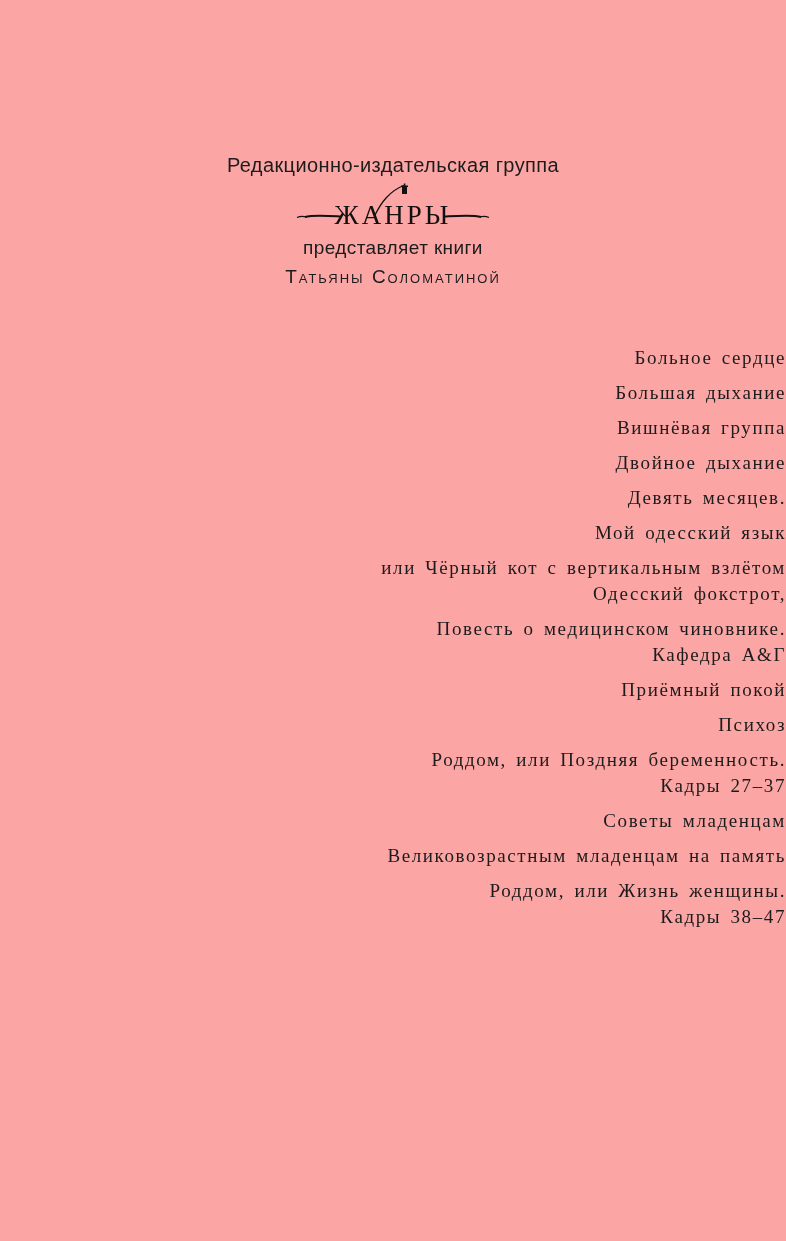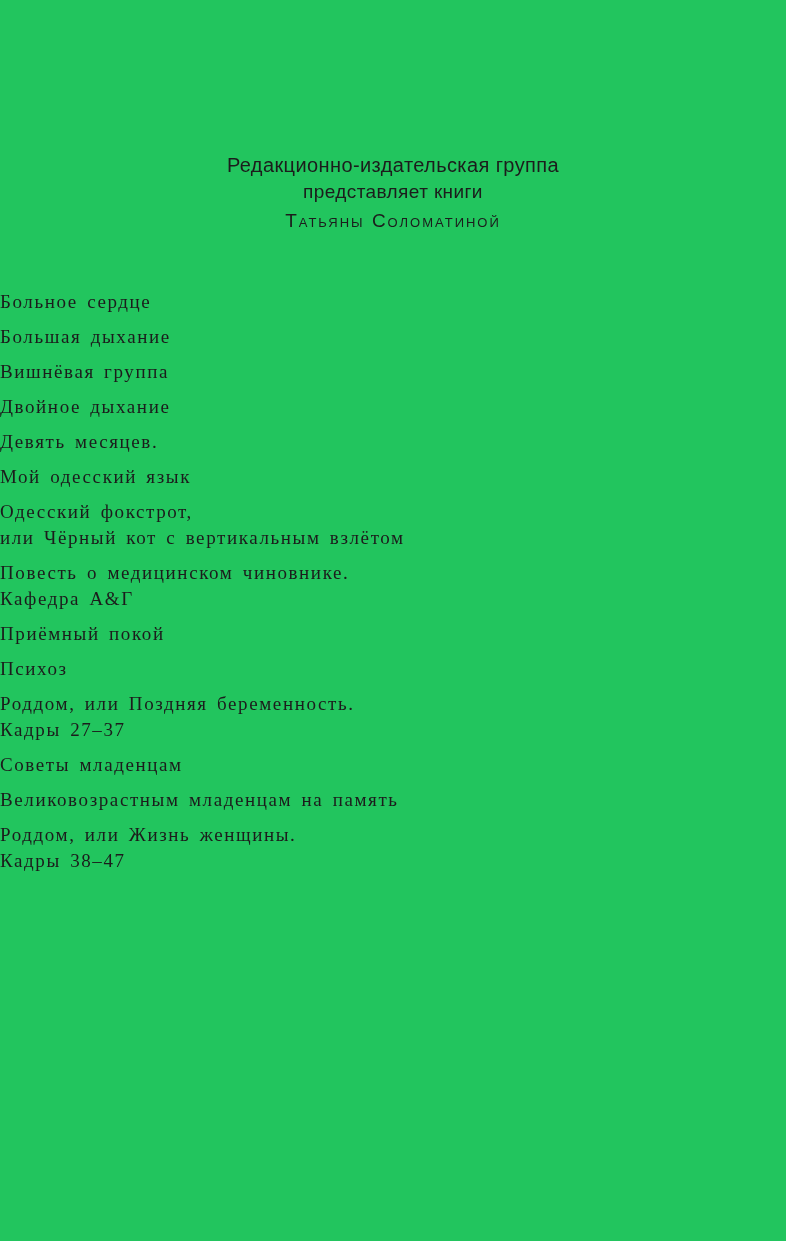--- a/index.html
+++ b/index.html
@@ -5,21 +5,21 @@
   html, body {
     margin: 0;
     padding: 0;
     background: #ffffff;
   }
   .page {
     position: relative;
     width: 786px;
     height: 1241px;
     margin: 0 auto;
-    background: #22c55e;
+    background: #fca5a5;
     overflow: hidden;
     font-family: "Liberation Sans", sans-serif;
     color: #1c1c1c;
   }
   .header {
     padding-top: 153px;
     text-align: center;
   }
   .publisher-line {
     font-size: 20px;
@@ -50,21 +50,21 @@
   .author-name {
     margin-top: 3px;
     font-size: 19px;
     line-height: 30px;
     letter-spacing: 2px;
     font-variant: small-caps;
     font-weight: normal;
   }
   .books {
     margin-top: 53px;
-    text-align: left;
+    text-align: right;
     font-family: "Liberation Serif", serif;
     font-size: 19px;
     color: #1c1c1c;
   }
   .book-entry {
     line-height: 26px;
     letter-spacing: 1.6px;
     word-spacing: 3px;
     margin-bottom: 9px;
   }
@@ -76,20 +76,40 @@
   }
 </style>
 </head>
 <body>
 
 <div class="page">
 
   <div class="header">
     <div class="publisher-line">Редакционно-издательская группа</div>
 
+    <div class="logo-wrap">
+      <svg class="logo-svg" width="220" height="52" viewBox="0 0 220 52" xmlns="http://www.w3.org/2000/svg">
+
+        <path d="M22,36 C30,33.5 42,34.5 58,35.5" stroke="#111111" stroke-width="2" fill="none"></path>
+        <path d="M14,36.5 C17,35 20,35 23,35.8" stroke="#111111" stroke-width="1.2" fill="none"></path>
+
+        <path d="M162,35.5 C178,34.5 190,33.5 198,36" stroke="#111111" stroke-width="2" fill="none"></path>
+        <path d="M197,35.8 C200,35 203,35 206,36.5" stroke="#111111" stroke-width="1.2" fill="none"></path>
+
+        <path d="M92,34 C98,22 106,10 122,4" stroke="#111111" stroke-width="1.3" fill="none"></path>
+
+        <g>
+          <rect x="119" y="6" width="5" height="7" fill="#111111"></rect>
+          <rect x="118" y="4.5" width="7" height="1.5" fill="#111111"></rect>
+          <rect x="120.8" y="2.5" width="1.6" height="2" fill="#111111"></rect>
+        </g>
+
+        <text x="110" y="43" text-anchor="middle">ЖАНРЫ</text>
+      </svg>
+    </div>
 
     <div class="presents-line">представляет книги</div>
 
     <div class="author-name">Татьяны Соломатиной</div>
   </div>
 
   <div class="books">
 
     <div class="book-entry">
       <div class="book-line">Больное сердце</div>
@@ -109,22 +129,22 @@
 
     <div class="book-entry">
       <div class="book-line">Девять месяцев.</div>
     </div>
 
     <div class="book-entry">
       <div class="book-line">Мой одесский язык</div>
     </div>
 
     <div class="book-entry">
+      <div class="book-line">или Чёрный кот с вертикальным взлётом</div>
       <div class="book-line">Одесский фокстрот,</div>
-      <div class="book-line">или Чёрный кот с вертикальным взлётом</div>
     </div>
 
     <div class="book-entry">
       <div class="book-line">Повесть о медицинском чиновнике.</div>
       <div class="book-line">Кафедра А&amp;Г</div>
     </div>
 
     <div class="book-entry">
       <div class="book-line">Приёмный покой</div>
     </div>

